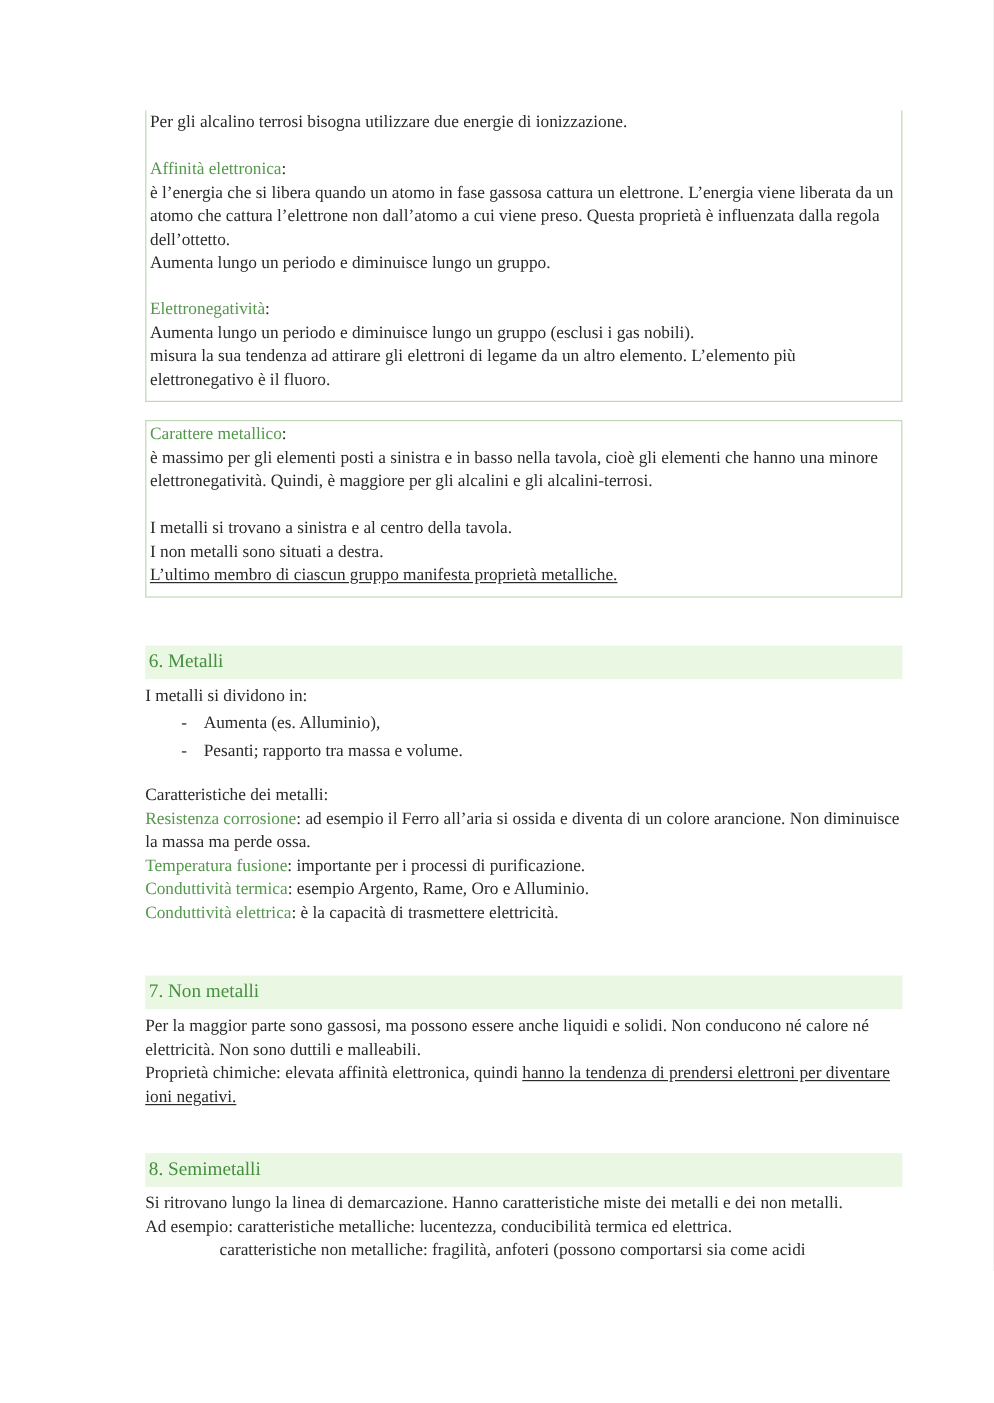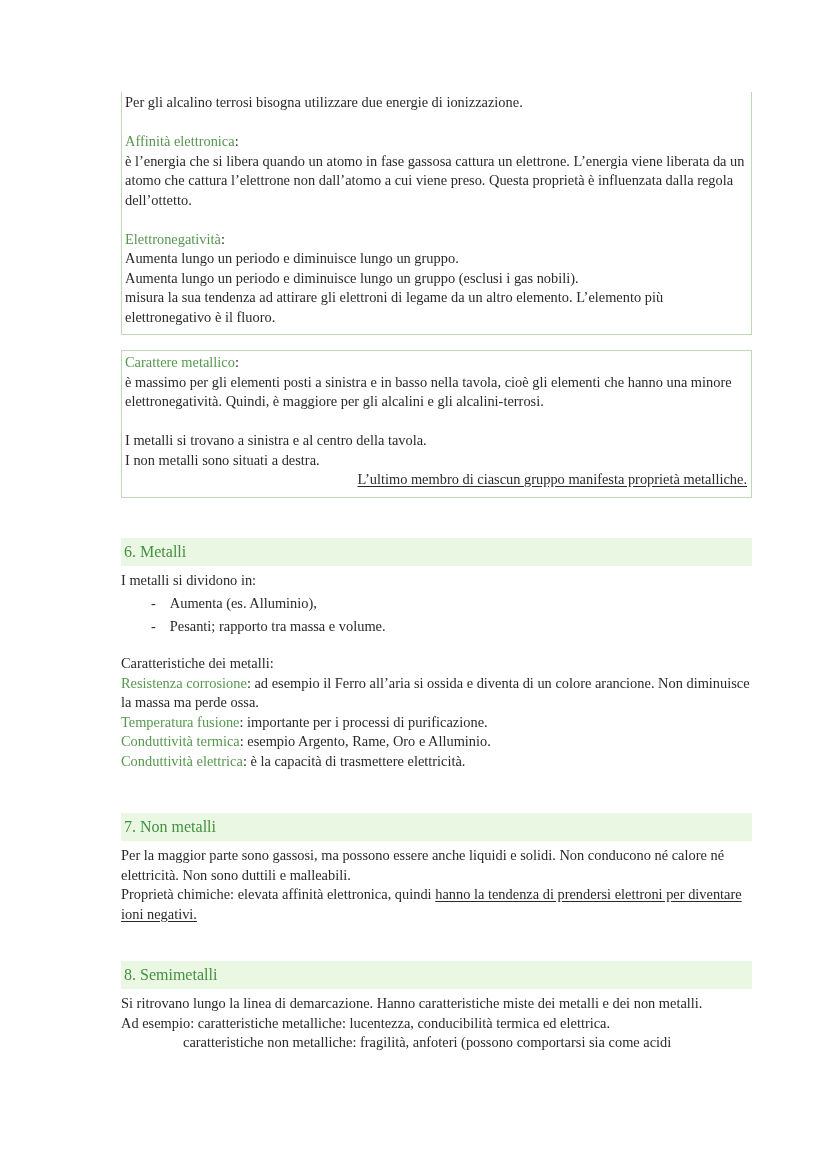--- a/index.html
+++ b/index.html
@@ -24,21 +24,21 @@
   }
   .content{
     position:absolute;
     left:97px;top:92px;
     width:631px;
     margin-left:24px;
   }
   .line{margin:0;}
   .gap-before{margin-top:19.5px;}
   .green{color:var(--accent-green-text,#55984d);}
-  .u{text-decoration:underline;text-underline-offset:2px;text-align:right;}
+  .u{text-decoration:underline;text-underline-offset:2px;}
   .note-box{
     border:1px solid var(--box-border,#bfd9b4);
     padding:2px 4px 7px 3px;
   }
   .note-box.clip-top{border-top:none;padding-top:1px;}
   .box-gap{margin-top:15px;}
   .section-bar{
     height:28px;
     background:var(--heading-bar-bg,#e9f7e3);
     display:flex;align-items:center;
@@ -65,23 +65,23 @@
 <body>
 
 <div class="page">
   <div class="content">
 
     <section class="note-box clip-top">
       <p class="line">Per gli alcalino terrosi bisogna utilizzare due energie di ionizzazione.</p>
 
       <p class="line gap-before"><span class="green">Affinità elettronica</span><span>:</span></p>
       <p class="line">è l’energia che si libera quando un atomo in fase gassosa cattura un elettrone. L’energia viene liberata da un atomo che cattura l’elettrone non dall’atomo a cui viene preso. Questa proprietà è influenzata dalla regola dell’ottetto.</p>
+      <p class="line">Aumenta lungo un periodo e diminuisce lungo un gruppo.</p>
+
       <p class="line gap-before"><span class="green">Elettronegatività</span><span>:</span></p>
-
-      <p class="line">Aumenta lungo un periodo e diminuisce lungo un gruppo.</p>
       <p class="line">Aumenta lungo un periodo e diminuisce lungo un gruppo (esclusi i gas nobili).</p>
       <p class="line">misura la sua tendenza ad attirare gli elettroni di legame da un altro elemento. L’elemento più elettronegativo è il fluoro.</p>
     </section>
 
     <section class="note-box box-gap">
       <p class="line"><span class="green">Carattere metallico</span><span>:</span></p>
       <p class="line">è massimo per gli elementi posti a sinistra e in basso nella tavola, cioè gli elementi che hanno una minore elettronegatività. Quindi, è maggiore per gli alcalini e gli alcalini-terrosi.</p>
       <p class="line gap-before">I metalli si trovano a sinistra e al centro della tavola.</p>
       <p class="line">I non metalli sono situati a destra.</p>
       <p class="line u">L’ultimo membro di ciascun gruppo manifesta proprietà metalliche.</p>

